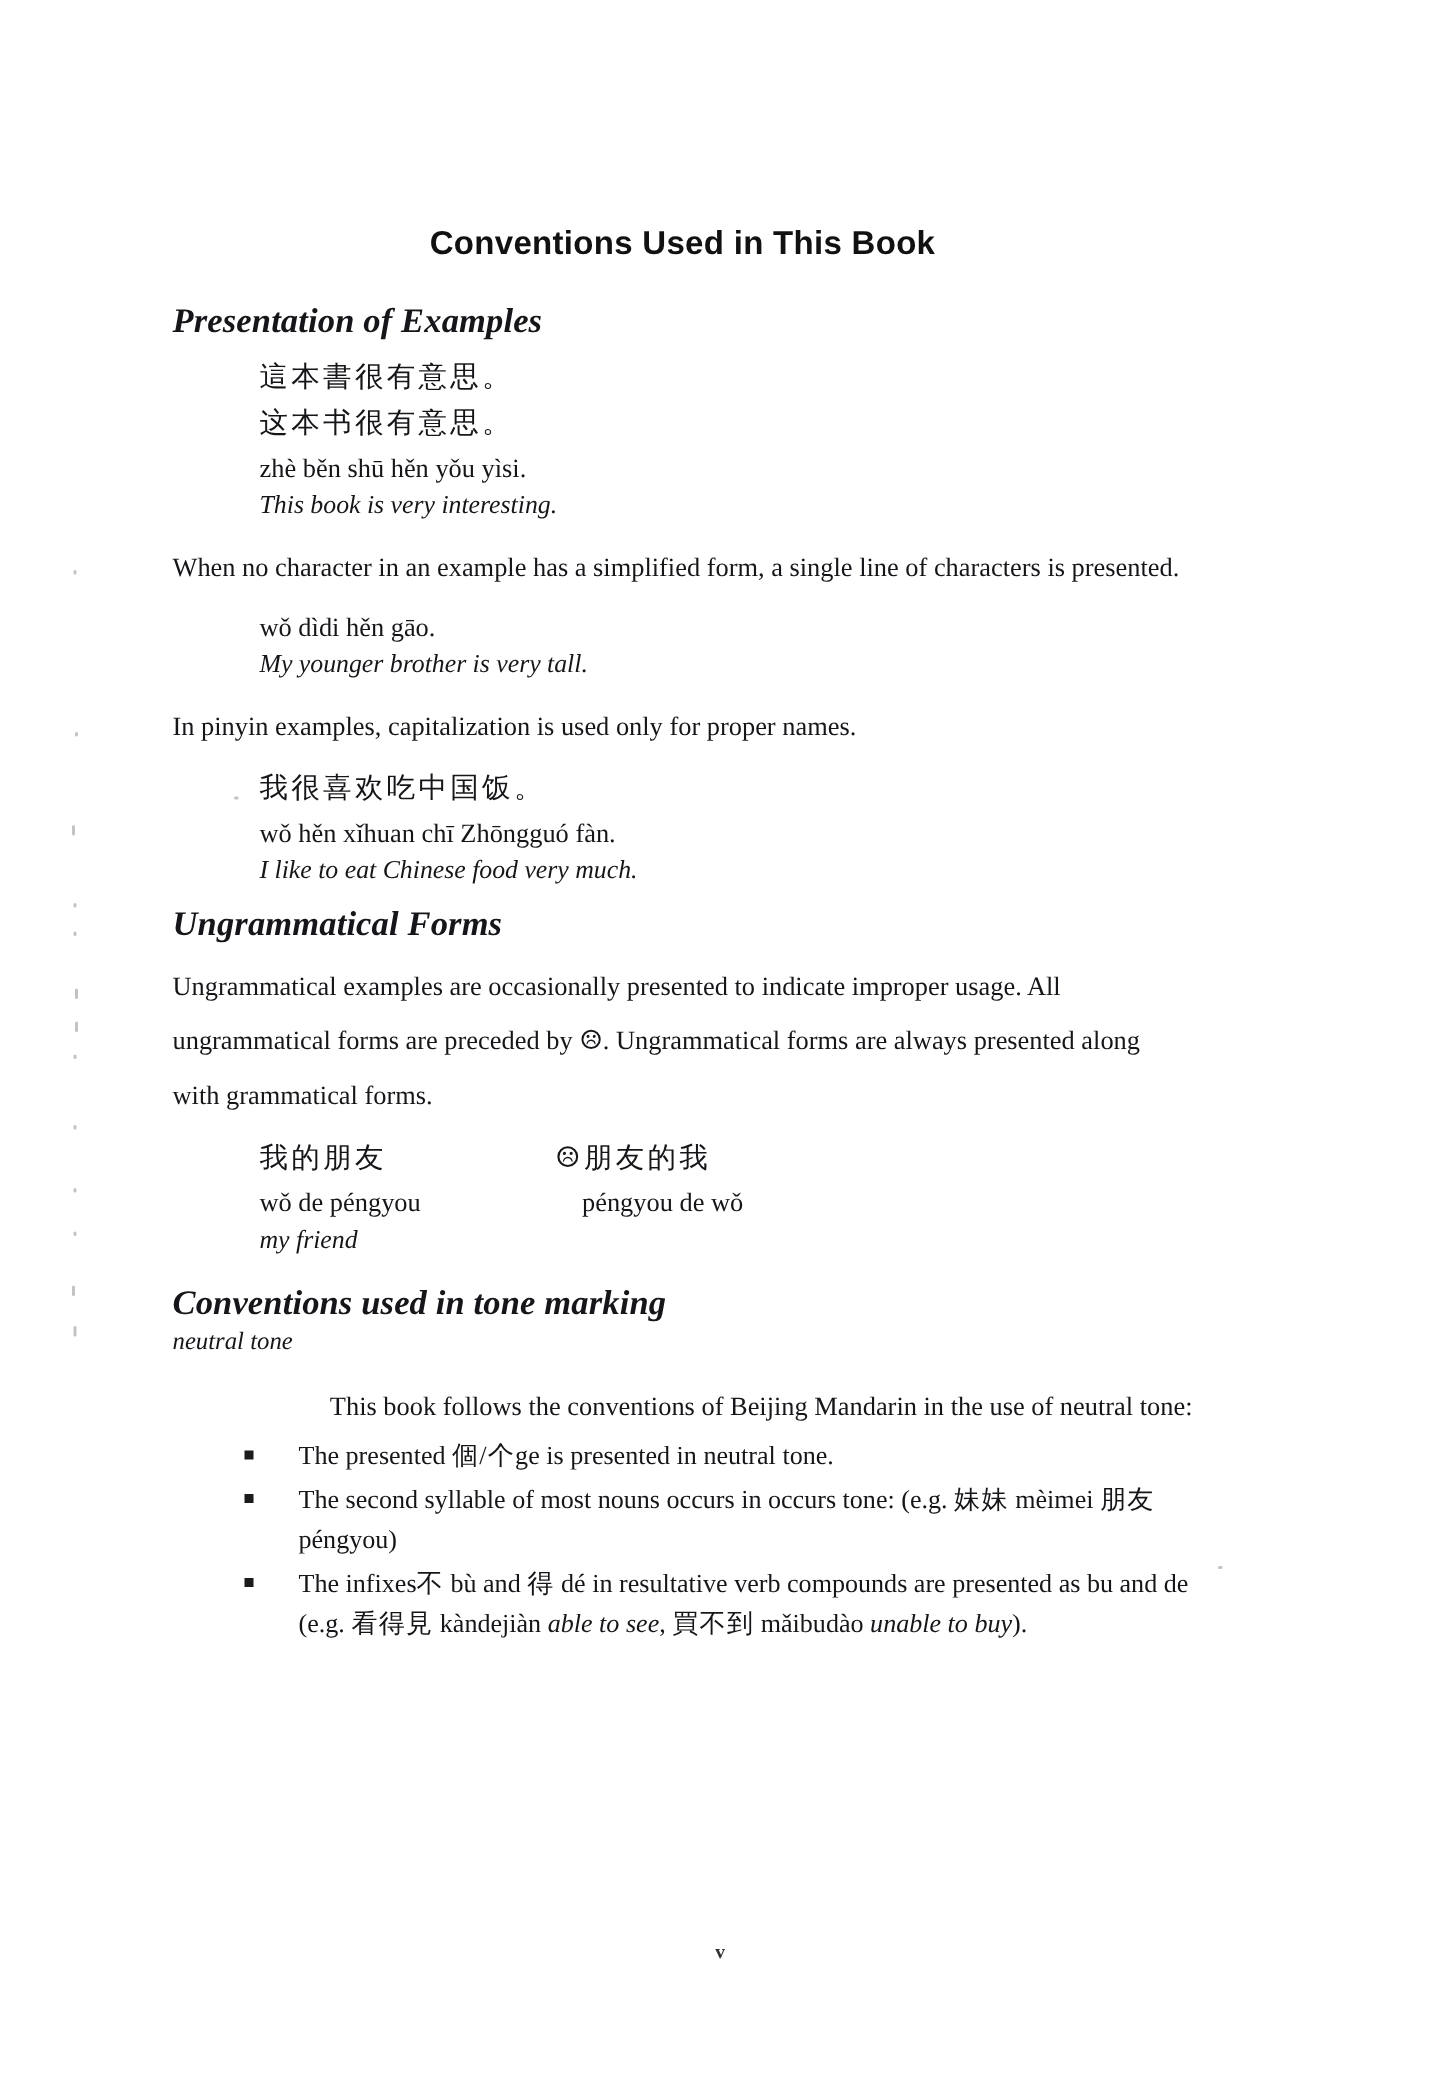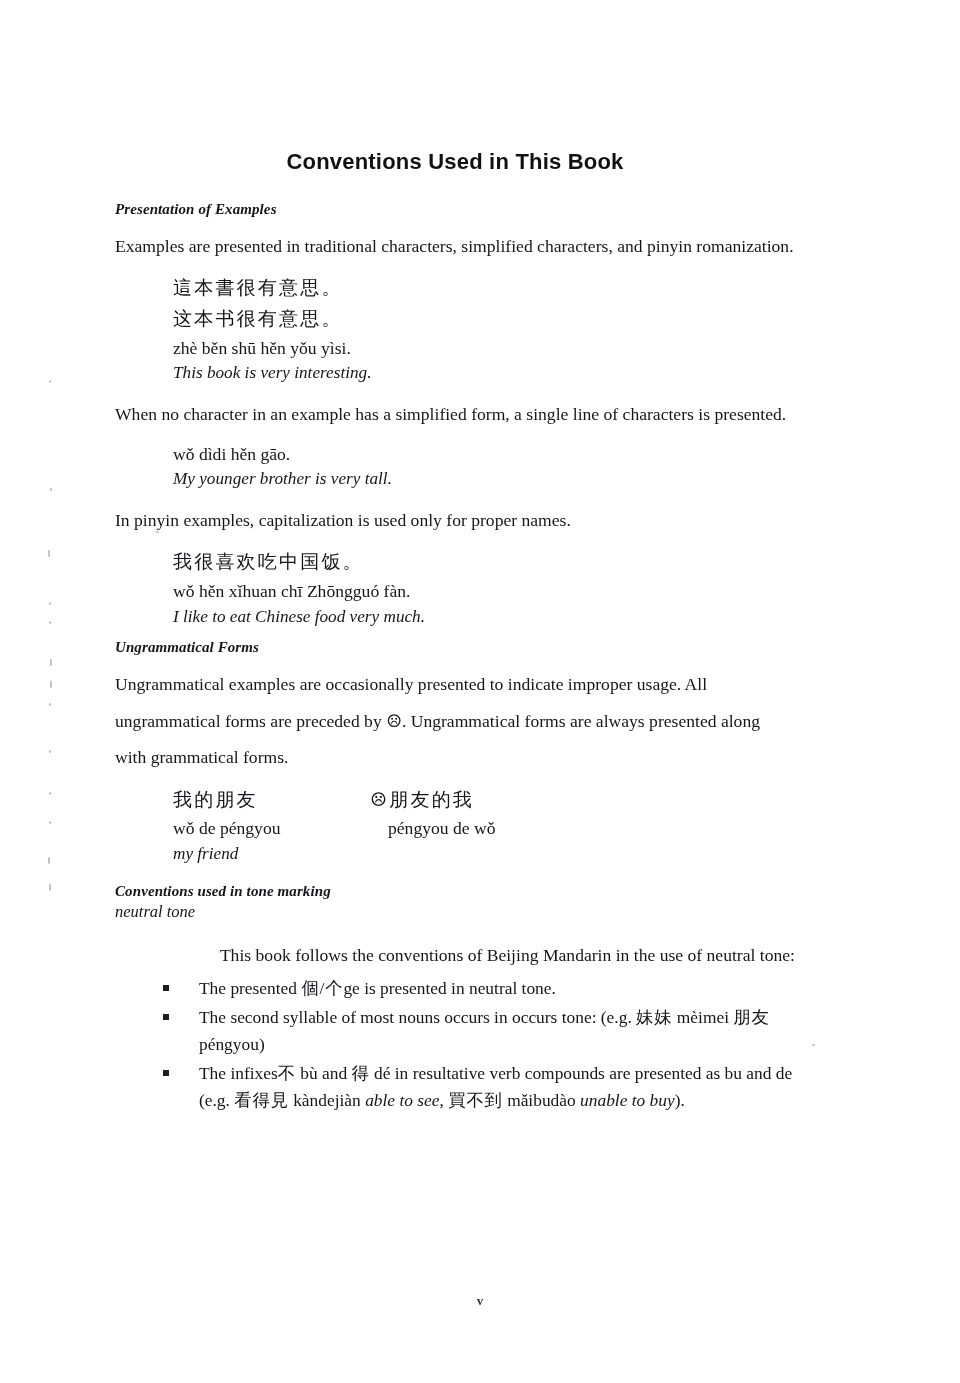--- a/index.html
+++ b/index.html
@@ -48,21 +48,21 @@
     font-family: "Liberation Sans", "DejaVu Sans", sans-serif;
     font-size: 22px;
     font-weight: bold;
     letter-spacing: .2px;
     text-align: center;
     margin: 0 0 26px 0;
     color: #111;
   }
 
   .sec-head {
-    font-size: 15px;
+    font-size: 23px;
     font-style: italic;
     font-weight: bold;
     margin: 0 0 10px 0;
     letter-spacing: .1px;
   }
 
   .sub-head {
     font-size: 16.5px;
     font-style: italic;
     text-underline-offset: 2px;
@@ -167,21 +167,20 @@
   <div class="speck tall" style="left:49px; top:883px;"></div>
   <div class="speck wide" style="left:156px; top:530px;"></div>
   <div class="speck wide" style="left:812px; top:1043px;"></div>
 
   <div class="content">
 
     <h1 class="doc-title">Conventions Used in This Book</h1>
 
     <div class="sec-head">Presentation of Examples</div>
 
-    <p class="body">Examples are presented in traditional characters, simplified characters, and pinyin romanization.</p>
 
     <div class="example">
       <div class="ex-line hanzi">這本書很有意思。</div>
       <div class="ex-line hanzi">这本书很有意思。</div>
       <div class="ex-line pinyin">zhè běn shū hěn yǒu yìsi.</div>
       <div class="ex-line gloss">This book is very interesting.</div>
     </div>
 
     <p class="body">When no character in an example has a simplified form, a single line of characters is presented.</p>
 

